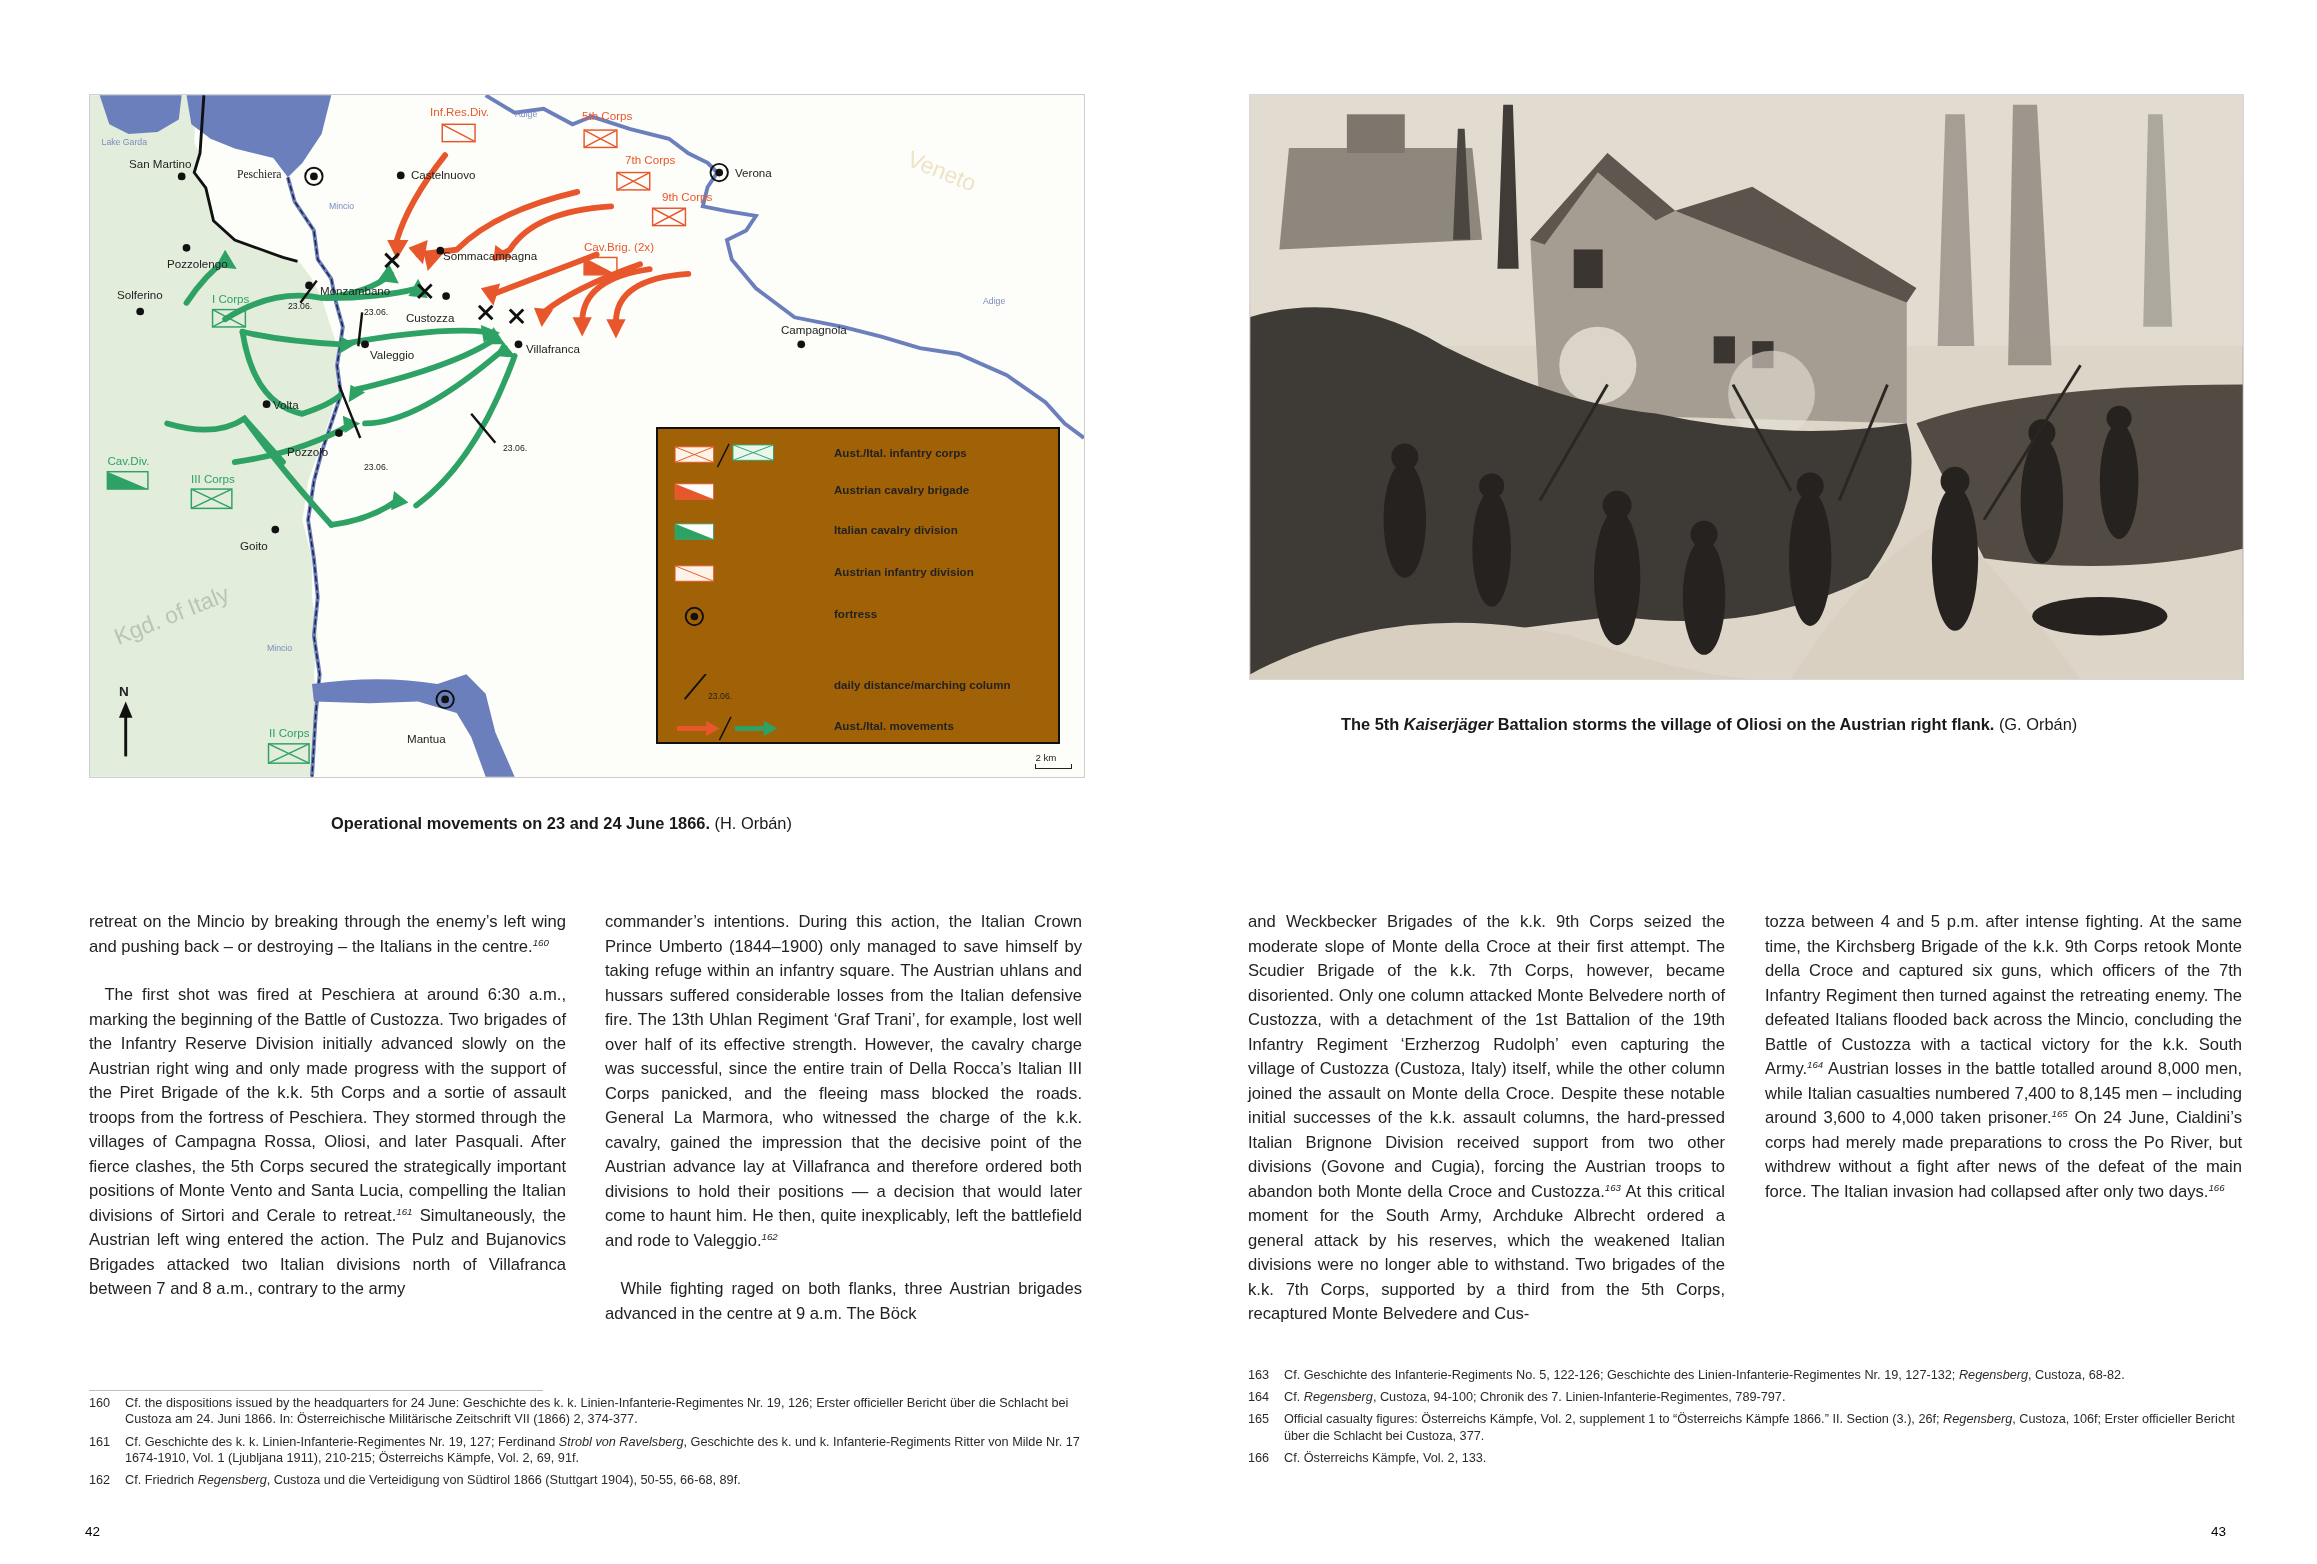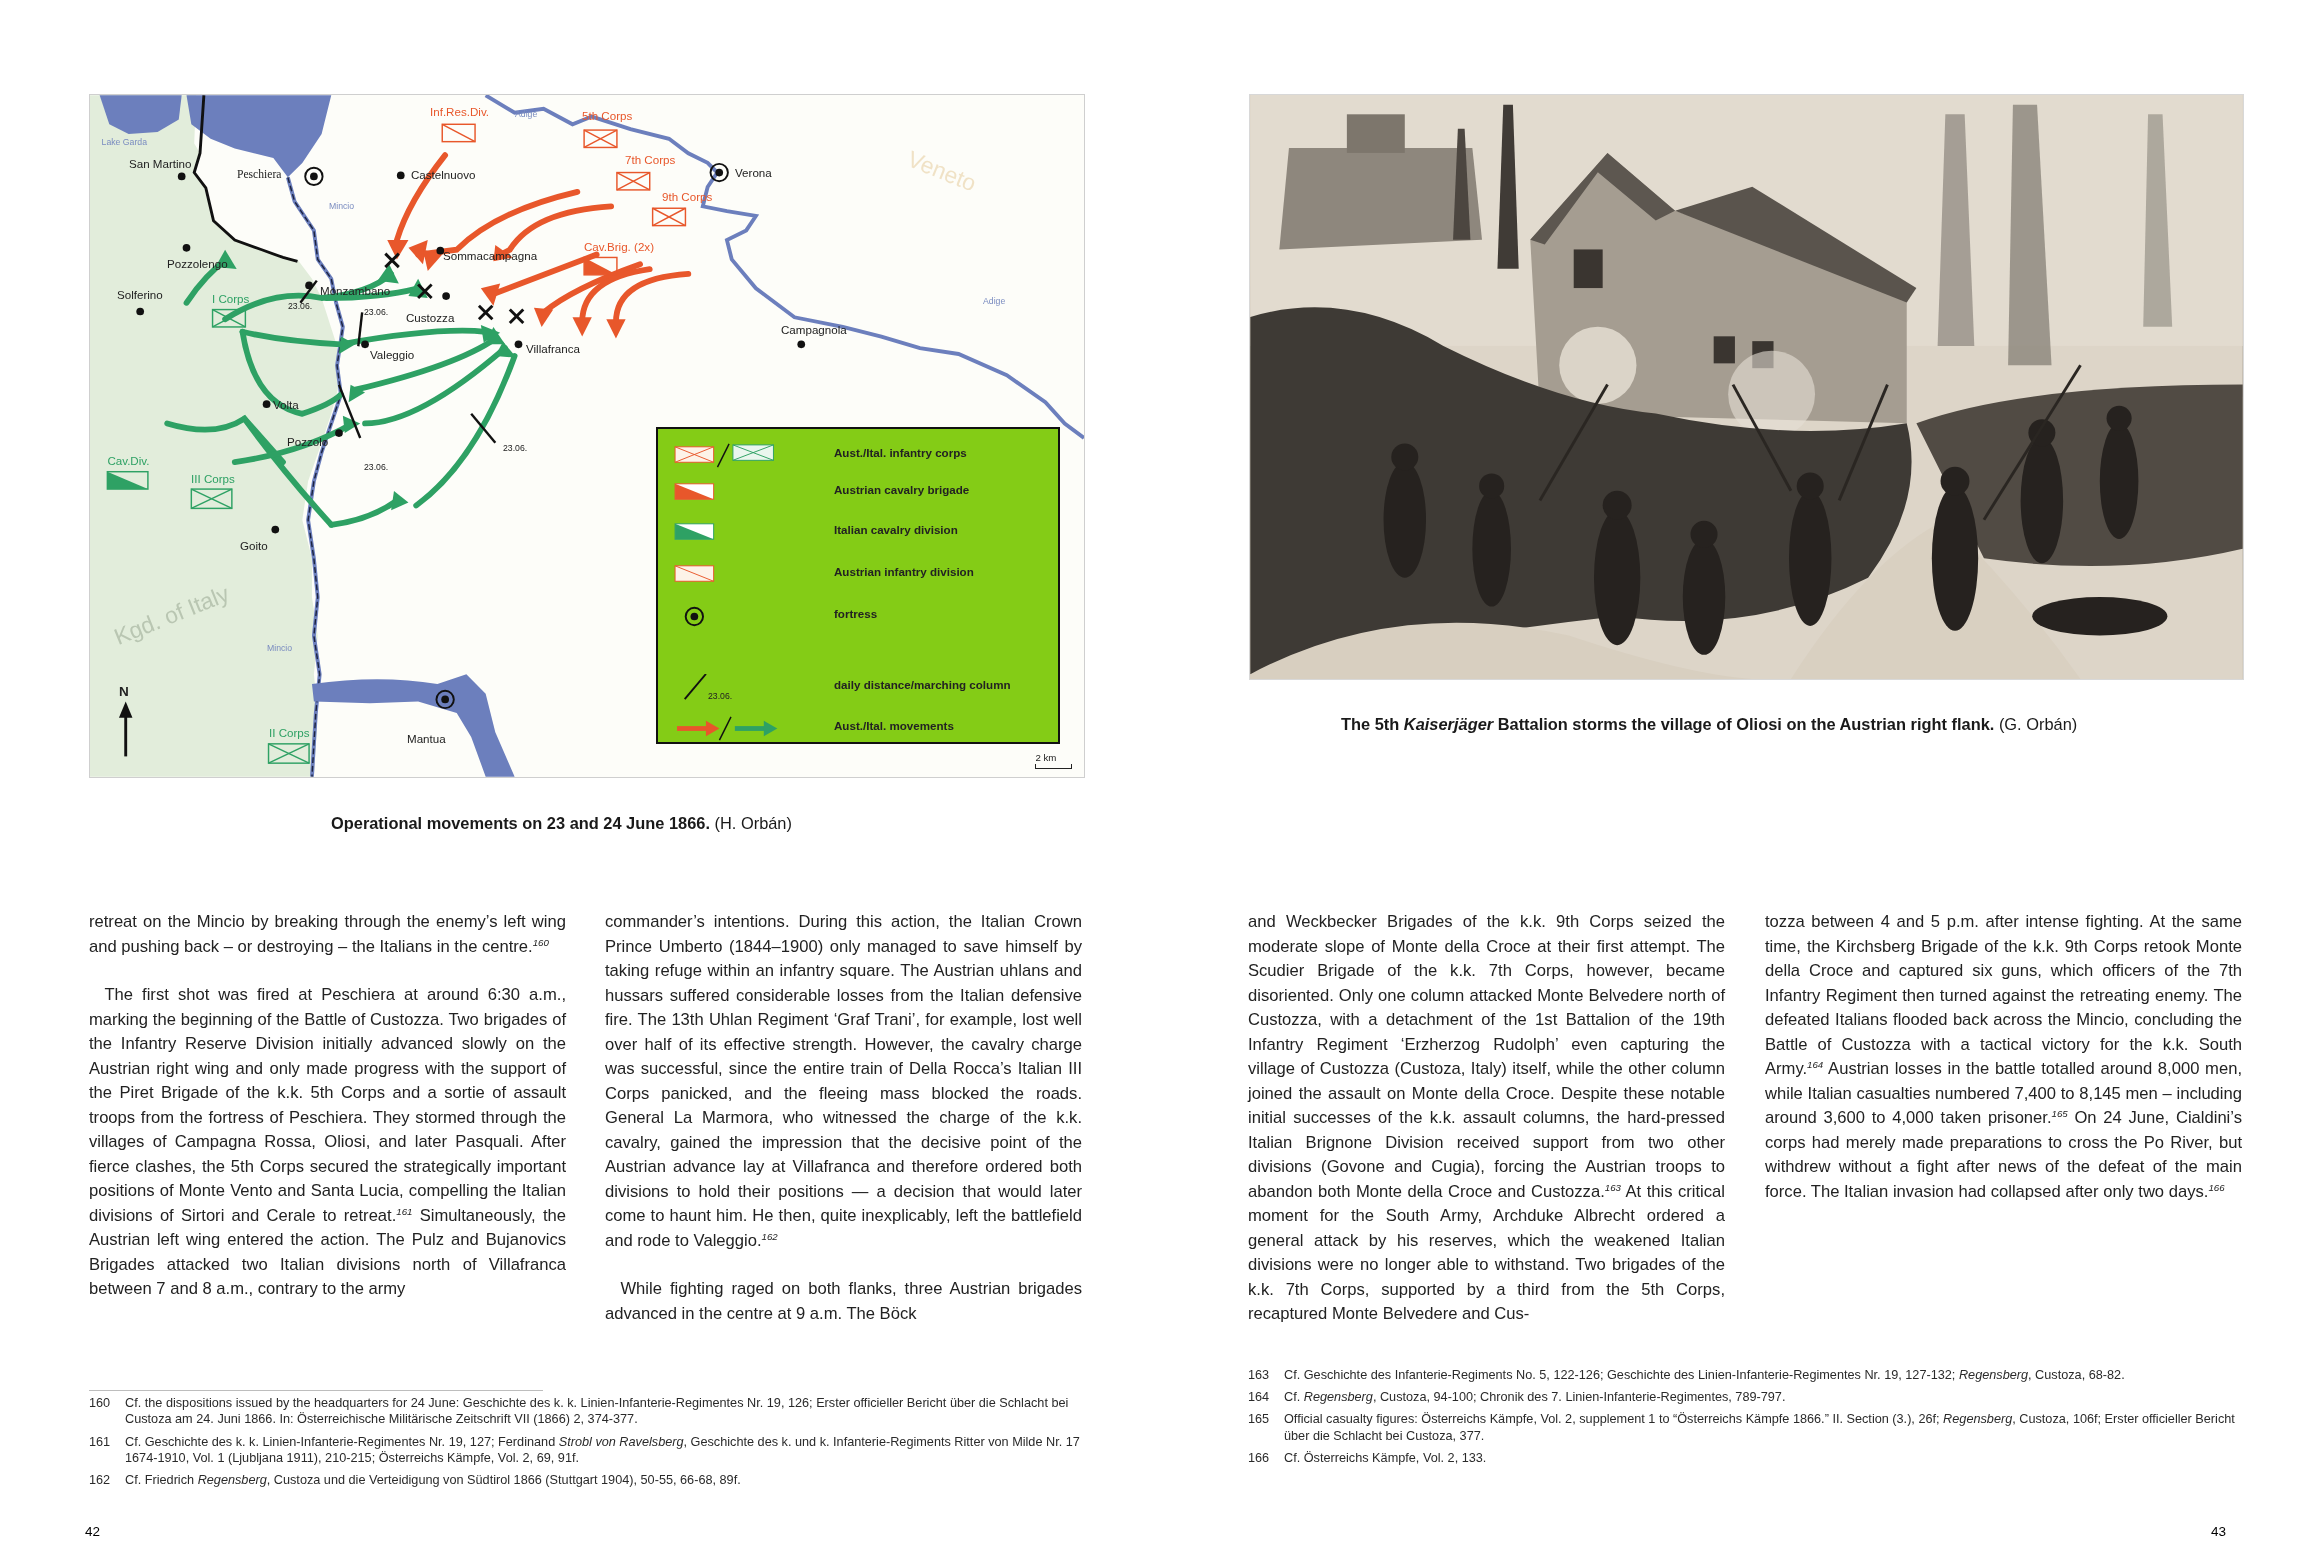--- a/index.html
+++ b/index.html
@@ -18,21 +18,21 @@
   }
   .map svg { position: absolute; left: 0; top: 0; }
   .map .lbl { position: absolute; font-size: 11.6px; color: #222; white-space: nowrap; font-family: "Liberation Sans", sans-serif; }
   .map .lbl.red { color: #e8572b; }
   .map .lbl.green { color: #2ea164; }
   .map .lbl.water { color: #7a8cc0; font-size: 8.7px; }
   .map .lbl.date { font-size: 8.7px; color: #222; }
   .map .region { position: absolute; font-size: 23px; white-space: nowrap; }
   .legend {
     position: absolute; left: 566px; top: 332px; width: 400px; height: 313px;
-    border: 2.9px solid #111; background: #84cc16;
+    border: 2.9px solid #111; background: #a16207;
   }
   .legend-row { position: absolute; left: 0; width: 100%; height: 39px; }
   .legend-row .sym { position: absolute; left: 15.4px; top: 5.8px; width: 116px; height: 27px; }
   .legend-row .txt { position: absolute; left: 176px; top: 9.7px; font-size: 11.6px; font-weight: bold; color: #222; white-space: nowrap; }
   .scale { position: absolute; right: 11.6px; bottom: 7.7px; font-size: 9.7px; color: #222; }
   .scale .bar { width: 35px; height: 4.8px; border: 1.9px solid #222; border-top: none; margin-top: 1px; }
 
   .caption { position: absolute; font-size: 16.4px; color: #1a1a1a; white-space: nowrap; margin-top: 20px; }
   .caption b { font-weight: bold; }
 
@@ -222,21 +222,21 @@
     <span class="lbl" style="left:645px; top:71px;">Verona</span>
     <span class="lbl" style="left:77px; top:162px;">Pozzolengo</span>
     <span class="lbl" style="left:27px; top:193px;">Solferino</span>
     <span class="lbl" style="left:230px; top:189px;">Monzambano</span>
     <span class="lbl" style="left:353px; top:154px;">Sommacampagna</span>
     <span class="lbl" style="left:316px; top:216px;">Custozza</span>
     <span class="lbl" style="left:280px; top:253px;">Valeggio</span>
     <span class="lbl" style="left:436px; top:247px;">Villafranca</span>
     <span class="lbl" style="left:691px; top:228px;">Campagnola</span>
     <span class="lbl" style="left:183px; top:303px;">Volta</span>
-    <span class="lbl" style="left:197px; top:340px;">Pozzolo</span>
+    <span class="lbl" style="left:197px; top:350px;">Pozzolo</span>
     <span class="lbl" style="left:150px; top:444px;">Goito</span>
     <span class="lbl" style="left:317px; top:637px;">Mantua</span>
 
     <span class="lbl red" style="left:340px; top:9.7px;">Inf.Res.Div.</span>
     <span class="lbl red" style="left:492px; top:13.5px;">5th Corps</span>
     <span class="lbl red" style="left:535px; top:58px;">7th Corps</span>
     <span class="lbl red" style="left:572px; top:95px;">9th Corps</span>
     <span class="lbl red" style="left:494px; top:145px;">Cav.Brig. (2x)</span>
     <span class="lbl green" style="left:122px; top:197px;">I Corps</span>
     <span class="lbl green" style="left:17.4px; top:359px;">Cav.Div.</span>

